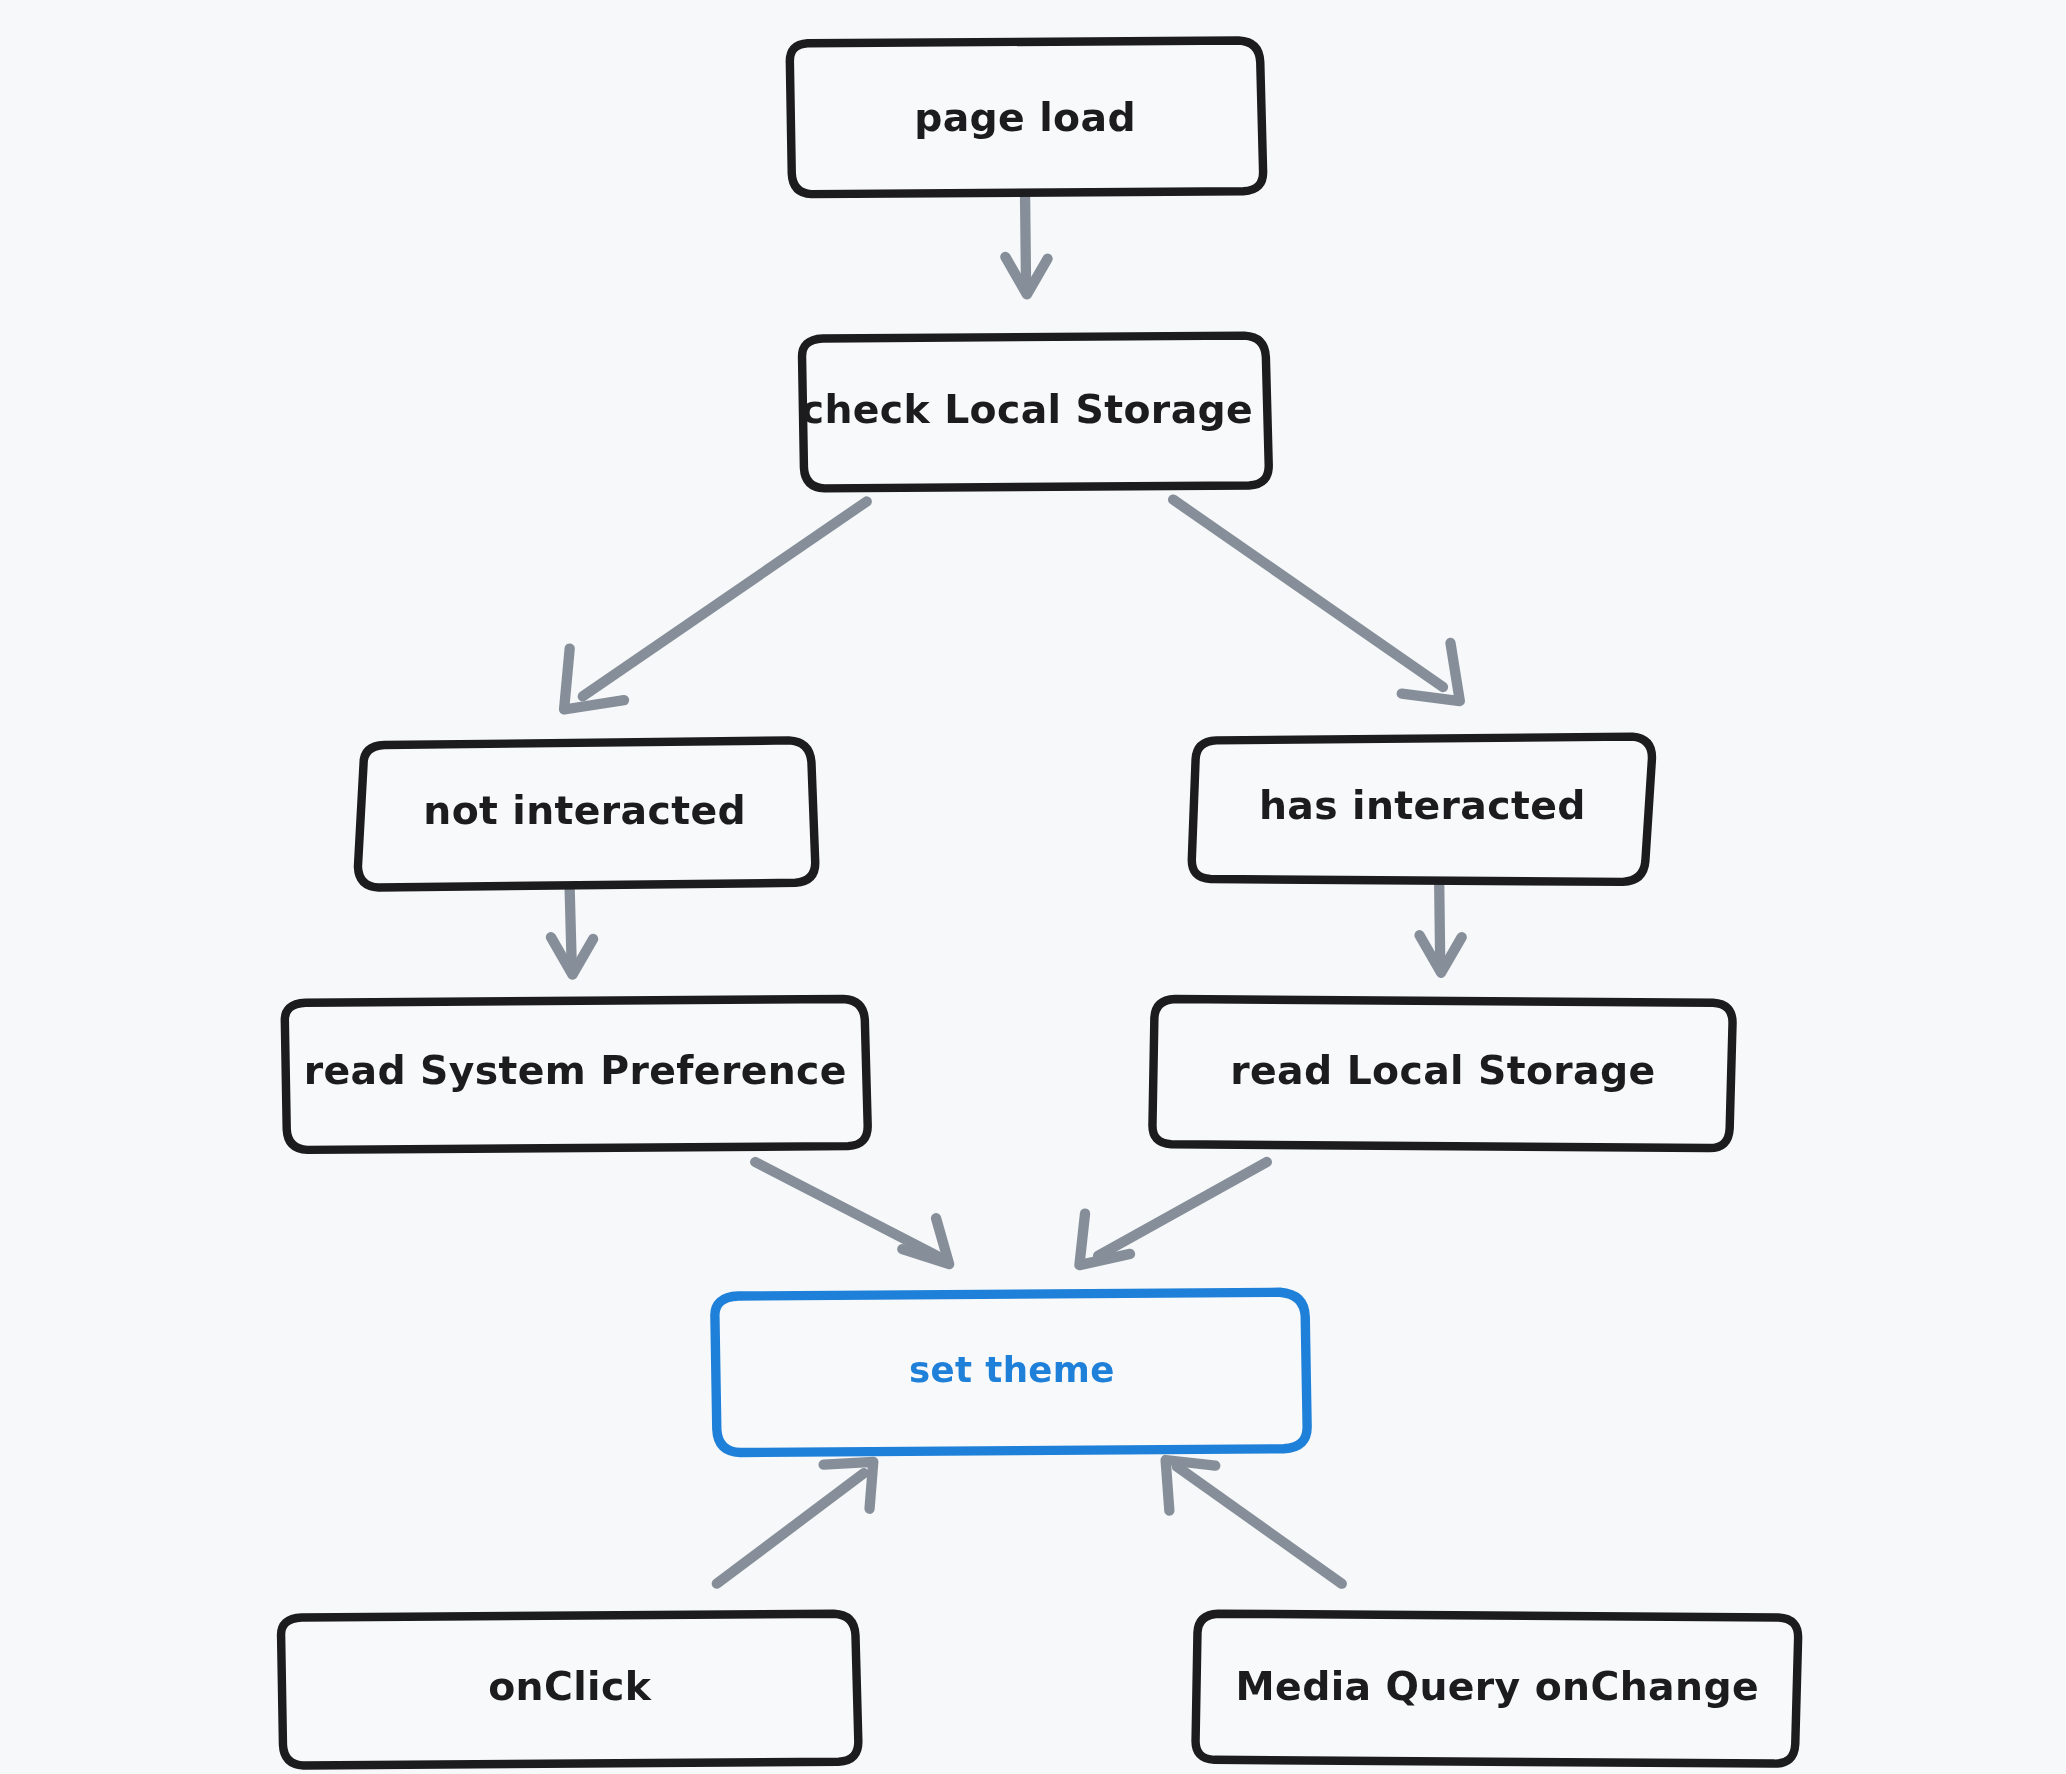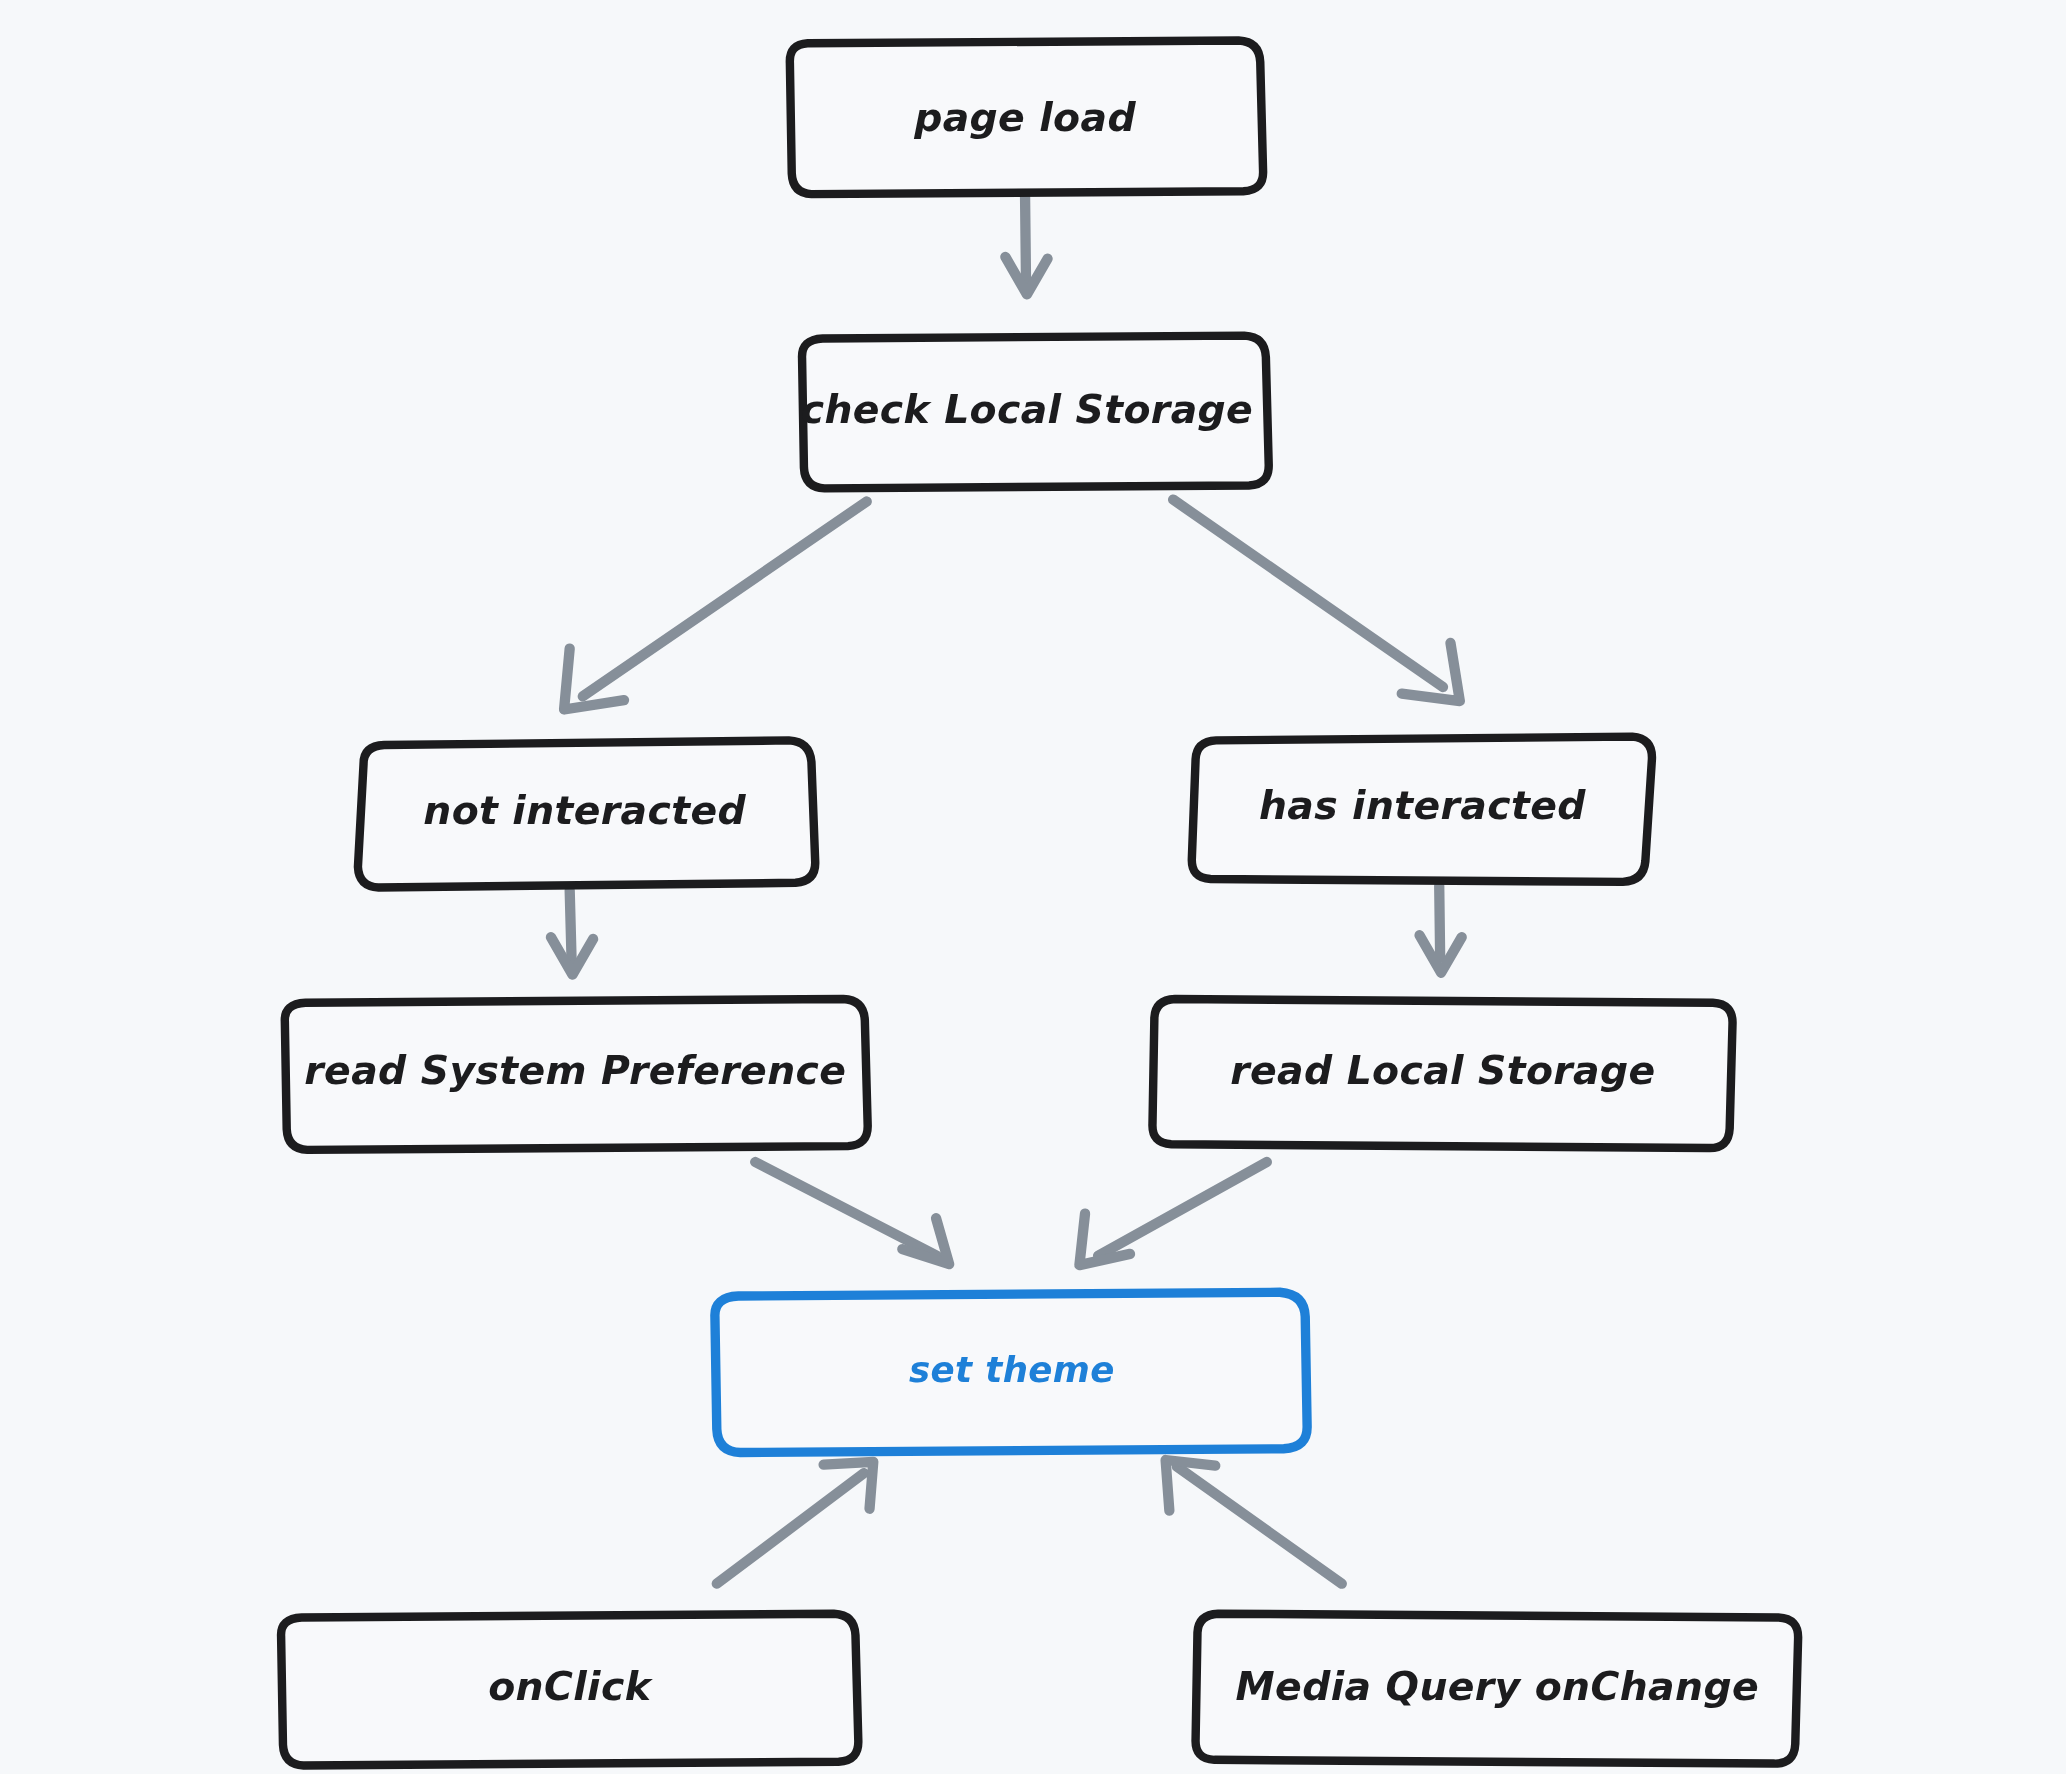--- a/index.html
+++ b/index.html
@@ -12,21 +12,20 @@
     width: 2067px;
     height: 1775px;
     font-family: "DejaVu Sans", sans-serif;
     overflow: hidden;
   }
   #diagram-root {
     position: relative;
     width: 2067px;
     height: 1775px;
     background: #f6f8fa;
-    font-style: italic;
   }
   svg.canvas {
     position: absolute;
     inset: 0;
     width: 2067px;
     height: 1775px;
     display: block;
   }
   .node-label {
     font-family: "DejaVu Sans", sans-serif;

